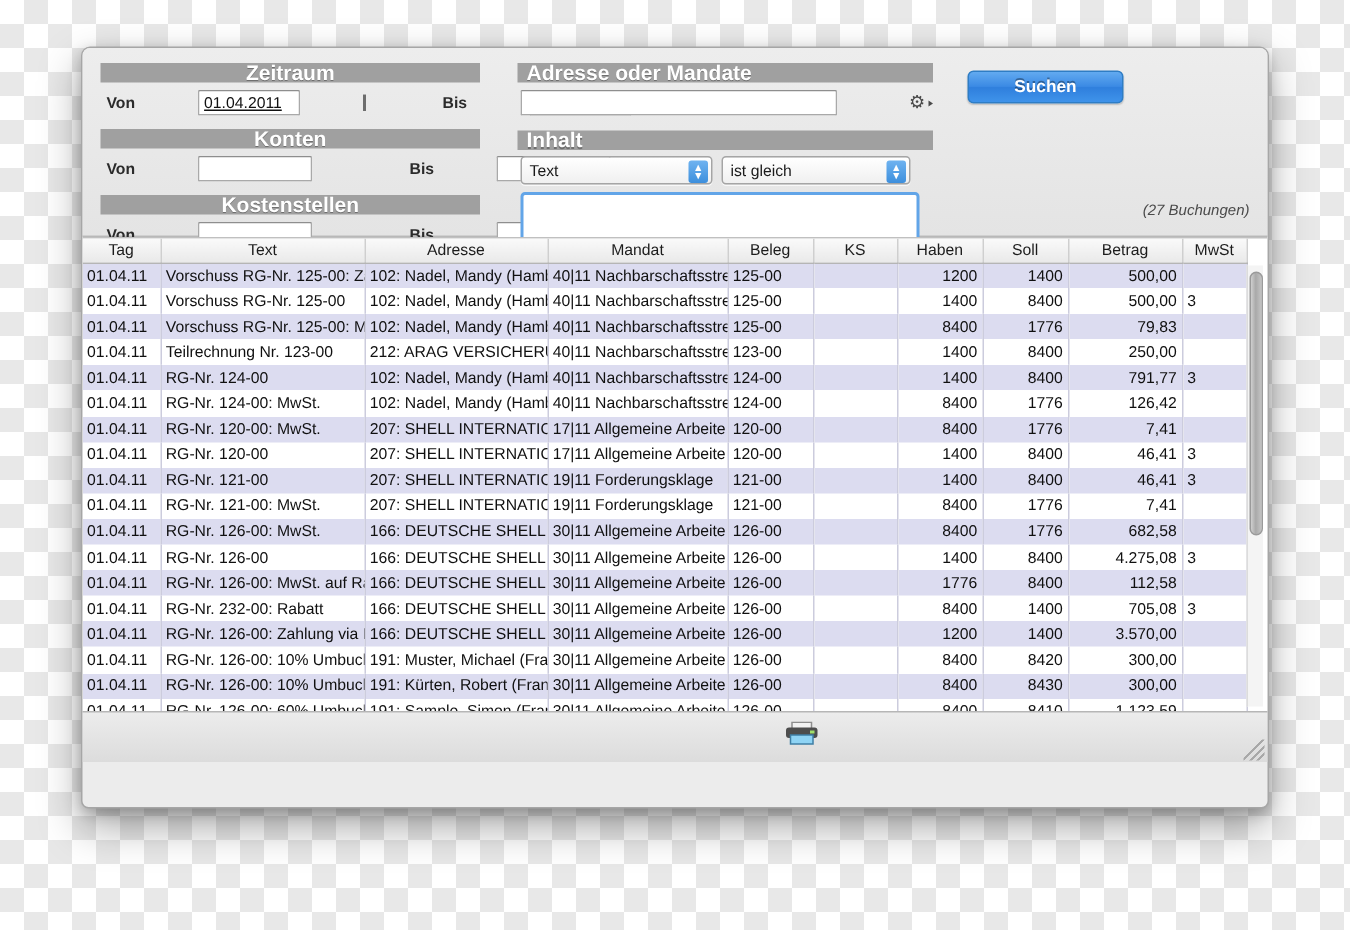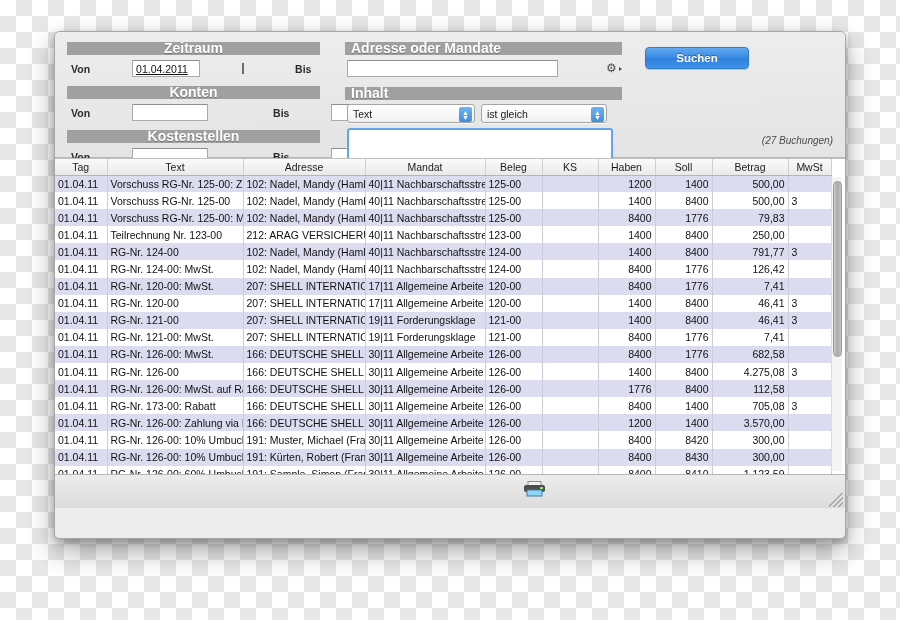--- a/index.html
+++ b/index.html
@@ -493,21 +493,21 @@
             <td>30|11 Allgemeine Arbeite</td>
             <td>126-00</td>
             <td></td>
             <td class="num">1776</td>
             <td class="num">8400</td>
             <td class="num">112,58</td>
             <td></td>
           </tr>
           <tr class="even">
             <td class="ctr">01.04.11</td>
-            <td>RG-Nr. 173-00: Rabatt</td>
+            <td>RG-Nr. 232-00: Rabatt</td>
             <td>166: DEUTSCHE SHELL (Degg</td>
             <td>30|11 Allgemeine Arbeite</td>
             <td>126-00</td>
             <td></td>
             <td class="num">8400</td>
             <td class="num">1400</td>
             <td class="num">705,08</td>
             <td>3</td>
           </tr>
           <tr class="odd">

